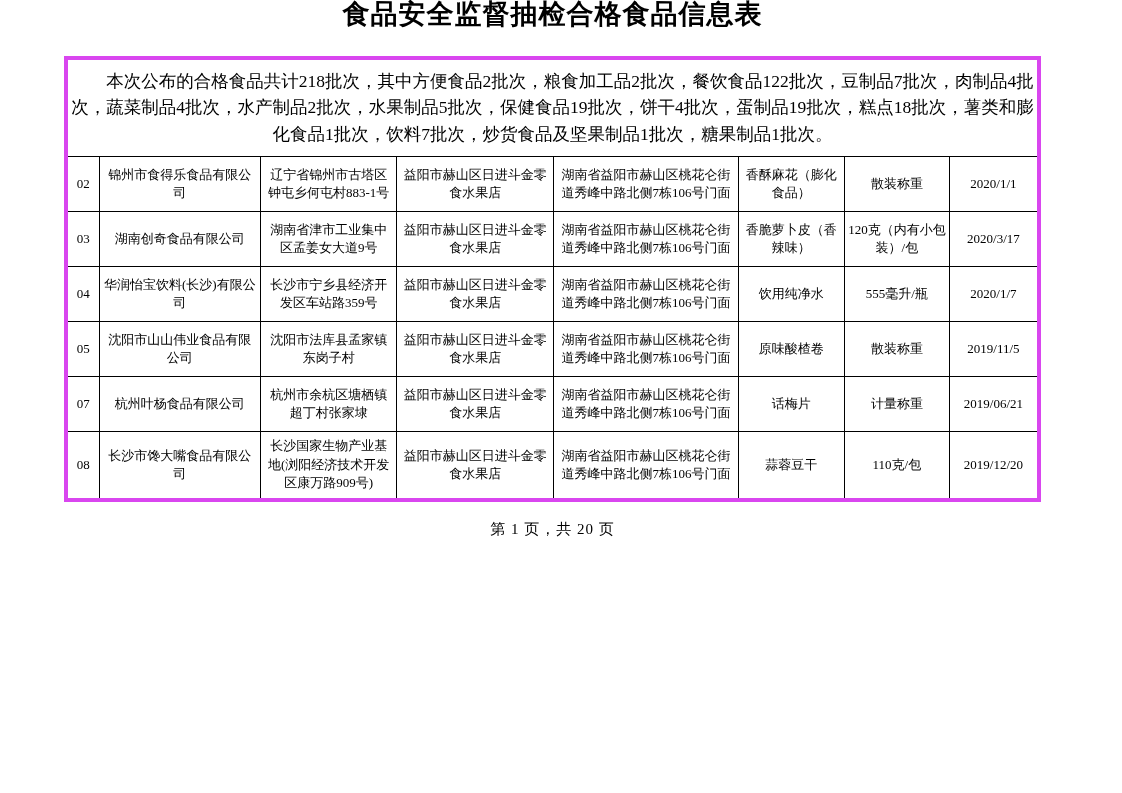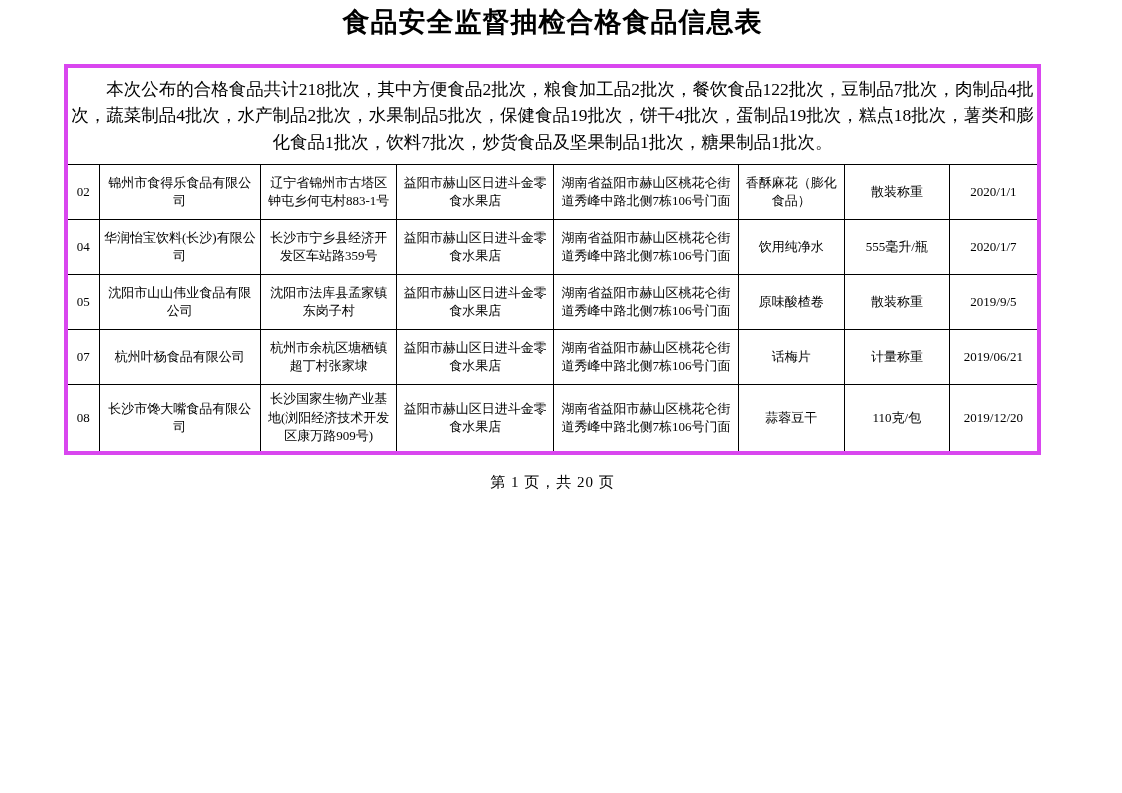--- a/index.html
+++ b/index.html
@@ -4,21 +4,21 @@
 <style>
   html, body {
     margin: 0;
     padding: 0;
     background: #ffffff;
     color: #000000;
     font-family: "Liberation Serif", "DejaVu Serif", serif;
   }
   .page {
     width: 977px;
-    margin: 8px auto 0 64px;
+    margin: 0 auto 0 64px;
   }
   .title {
     margin: 0 0 26px 0;
     text-align: center;
     font-size: 27px;
     font-weight: bold;
     letter-spacing: 1px;
     line-height: 1.1;
   }
   table.info-table {
@@ -92,38 +92,48 @@
         <td>02</td>
         <td>锦州市食得乐食品有限公司</td>
         <td>辽宁省锦州市古塔区钟屯乡何屯村883-1号</td>
         <td>益阳市赫山区日进斗金零食水果店</td>
         <td>湖南省益阳市赫山区桃花仑街道秀峰中路北侧7栋106号门面</td>
         <td>香酥麻花（膨化食品）</td>
         <td>散装称重</td>
         <td>2020/1/1</td>
       </tr>
       <tr class="data-row">
+        <td>03</td>
+        <td>湖南创奇食品有限公司</td>
+        <td>湖南省津市工业集中区孟姜女大道9号</td>
+        <td>益阳市赫山区日进斗金零食水果店</td>
+        <td>湖南省益阳市赫山区桃花仑街道秀峰中路北侧7栋106号门面</td>
+        <td>香脆萝卜皮（香辣味）</td>
+        <td>120克（内有小包装）/包</td>
+        <td>2020/3/17</td>
+      </tr>
+      <tr class="data-row">
         <td>04</td>
         <td>华润怡宝饮料(长沙)有限公司</td>
         <td>长沙市宁乡县经济开发区车站路359号</td>
         <td>益阳市赫山区日进斗金零食水果店</td>
         <td>湖南省益阳市赫山区桃花仑街道秀峰中路北侧7栋106号门面</td>
         <td>饮用纯净水</td>
         <td>555毫升/瓶</td>
         <td>2020/1/7</td>
       </tr>
       <tr class="data-row">
         <td>05</td>
         <td>沈阳市山山伟业食品有限公司</td>
         <td>沈阳市法库县孟家镇东岗子村</td>
         <td>益阳市赫山区日进斗金零食水果店</td>
         <td>湖南省益阳市赫山区桃花仑街道秀峰中路北侧7栋106号门面</td>
         <td>原味酸楂卷</td>
         <td>散装称重</td>
-        <td>2019/9/5</td>
+        <td>2019/11/5</td>
       </tr>
       <tr class="data-row">
         <td>07</td>
         <td>杭州叶杨食品有限公司</td>
         <td>杭州市余杭区塘栖镇超丁村张家埭</td>
         <td>益阳市赫山区日进斗金零食水果店</td>
         <td>湖南省益阳市赫山区桃花仑街道秀峰中路北侧7栋106号门面</td>
         <td>话梅片</td>
         <td>计量称重</td>
         <td>2019/06/21</td>

